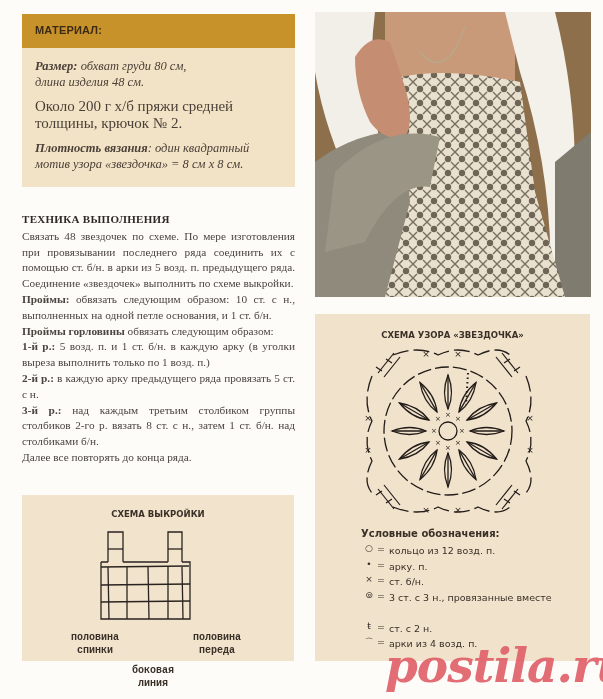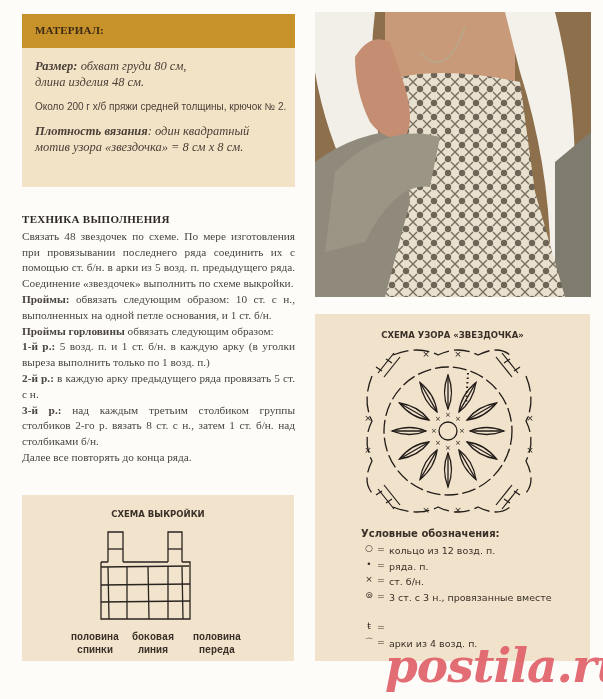--- a/index.html
+++ b/index.html
@@ -14,28 +14,28 @@
   .material {
     left:22px; top:14px; width:273px; height:173px;
     background:#f3e3c6;
   }
   .material-head {
     position:absolute; left:0; top:0; width:100%; height:34px;
     background:#c8922a;
   }
   .material-head span {
     position:absolute; left:13px; top:10px;
-    font-family:Liberation Serif, serif; font-weight:bold; font-size:11px;
+    font-family:Liberation Sans, sans-serif; font-weight:bold; font-size:11px;
     color:#3b2a14; letter-spacing:0.2px;
   }
   .material-body { position:absolute; left:13px; top:44px; width:252px; font-size:12.5px; line-height:16px; color:#4a4038; }
   .material-body p { margin:0 0 8px 0; }
   .it { font-style:italic; }
   .b { font-weight:bold; }
-  .sans { font-family:Liberation Sans, sans-serif; font-size:10px; line-height:17px; }
+  .sans { font-family:Liberation Serif, serif; font-size:15px; line-height:17px; }
 
   
   .technique { left:22px; top:212px; width:273px; font-size:11.3px; line-height:15.8px; color:#4b4540; text-align:justify; }
   .technique h2 { margin:0 0 1px 0; font-size:11px; font-weight:bold; letter-spacing:0.3px; color:#2e2925; font-family:"Liberation Serif", serif; }
   .technique p { margin:0; }
 
   
   .pattern { left:22px; top:495px; width:272px; height:166px; background:#f1e3cc; }
   .box-title { position:absolute; left:0; width:100%; text-align:center; font-family:"DejaVu Sans", sans-serif; font-weight:bold; font-size:8.5px; color:#3a3027; }
   .pattern-labels { position:absolute; top:136px; left:0; width:100%; }
@@ -111,21 +111,21 @@
       <line x1="126" y1="72" x2="127" y2="124"></line>
       <line x1="146" y1="72" x2="146" y2="124"></line>
       <line x1="160" y1="72" x2="161" y2="124"></line>
     </g>
   </svg>
   <div class="pattern-labels">
     <div class="plabel" style="left:38px;">
       <div>половина</div>
       <div>спинки</div>
     </div>
-    <div class="plabel" style="left:96px;">
+    <div class="plabel" style="left:96px;margin-top:33px;">
       <div>боковая</div>
       <div>линия</div>
     </div>
     <div class="plabel" style="left:160px;">
       <div>половина</div>
       <div>переда</div>
     </div>
   </div>
 </div>
 
@@ -263,35 +263,36 @@
   <div class="legend">
     <div class="legend-title">Условные обозначения:</div>
     <div class="legend-row">
       <span class="legend-sym">○</span>
         <span class="legend-eq">=</span>
       <span class="legend-text">кольцо из 12 возд. п.</span>
     </div>
     <div class="legend-row">
       <span class="legend-sym">•</span>
         <span class="legend-eq">=</span>
-      <span class="legend-text">ряда. п.</span>
+      <span class="legend-text">арку. п.</span>
     </div>
     <div class="legend-row">
       <span class="legend-sym">×</span>
         <span class="legend-eq">=</span>
       <span class="legend-text">ст. б/н.</span>
     </div>
     <div class="legend-row" style="height:31px;">
       <span class="legend-sym">⊚</span>
         <span class="legend-eq">=</span>
       <span class="legend-text">3 ст. с 3 н., провязанные вместе</span>
     </div>
     <div class="legend-row">
       <span class="legend-sym">ŧ</span>
         <span class="legend-eq">=</span>
+      <span class="legend-text">ст. с 2 н.</span>
     </div>
     <div class="legend-row">
       <span class="legend-sym">⌒</span>
         <span class="legend-eq">=</span>
       <span class="legend-text">арки из 4 возд. п.</span>
     </div>
   </div>
 </div>
 
 <div class="abs watermark">postila.ru</div>

